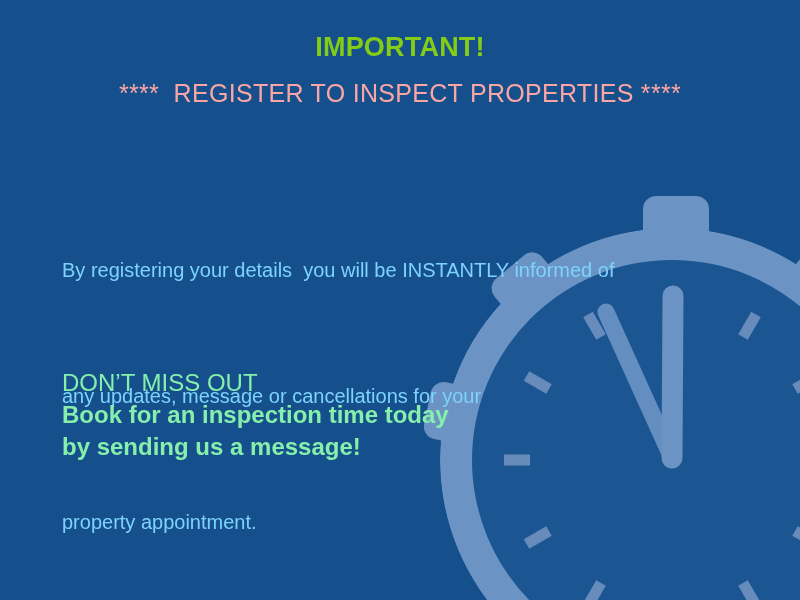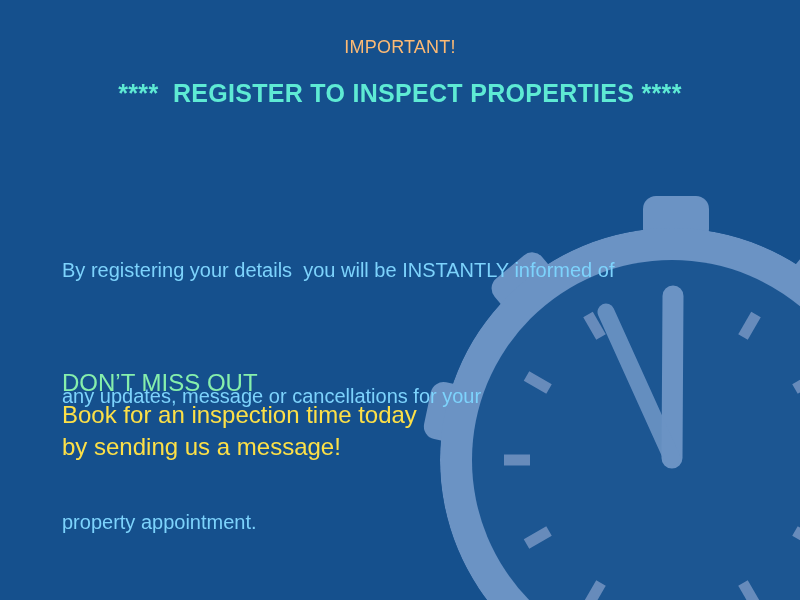--- a/index.html
+++ b/index.html
@@ -35,31 +35,31 @@
 
   
   .heading-block {
     position: absolute;
     left: 0;
     top: 30px;
     width: 800px;
     text-align: center;
   }
   .heading-1 {
-    font-size: 18px;
-    font-weight: 400;
-    color: #fdba74;
+    font-size: 27px;
+    font-weight: 700;
+    color: #84cc16;
     line-height: 34px;
     letter-spacing: 0.2px;
     white-space: pre;
   }
   .heading-2 {
     font-size: 25px;
-    font-weight: 700;
-    color: #5eead4;
+    font-weight: 400;
+    color: #fca5a5;
     line-height: 34px;
     letter-spacing: 0.3px;
     margin-top: 12px;
     white-space: pre;
   }
 
   
   .body-block {
     position: absolute;
     left: 62px;
@@ -88,22 +88,22 @@
     font-size: 24px;
     line-height: 32px;
     color: #86efac;
     font-weight: 400;
     white-space: pre;
   }
   .cta-bold {
     display: block;
     font-size: 24px;
     line-height: 32px;
-    color: #fde047;
-    font-weight: 400;
+    color: #86efac;
+    font-weight: 700;
     white-space: pre;
   }
 </style>
 </head>
 <body>
 
 <div id="slide">
 
   <svg id="clock-art" viewBox="0 0 800 600" aria-hidden="true">
     <defs>

